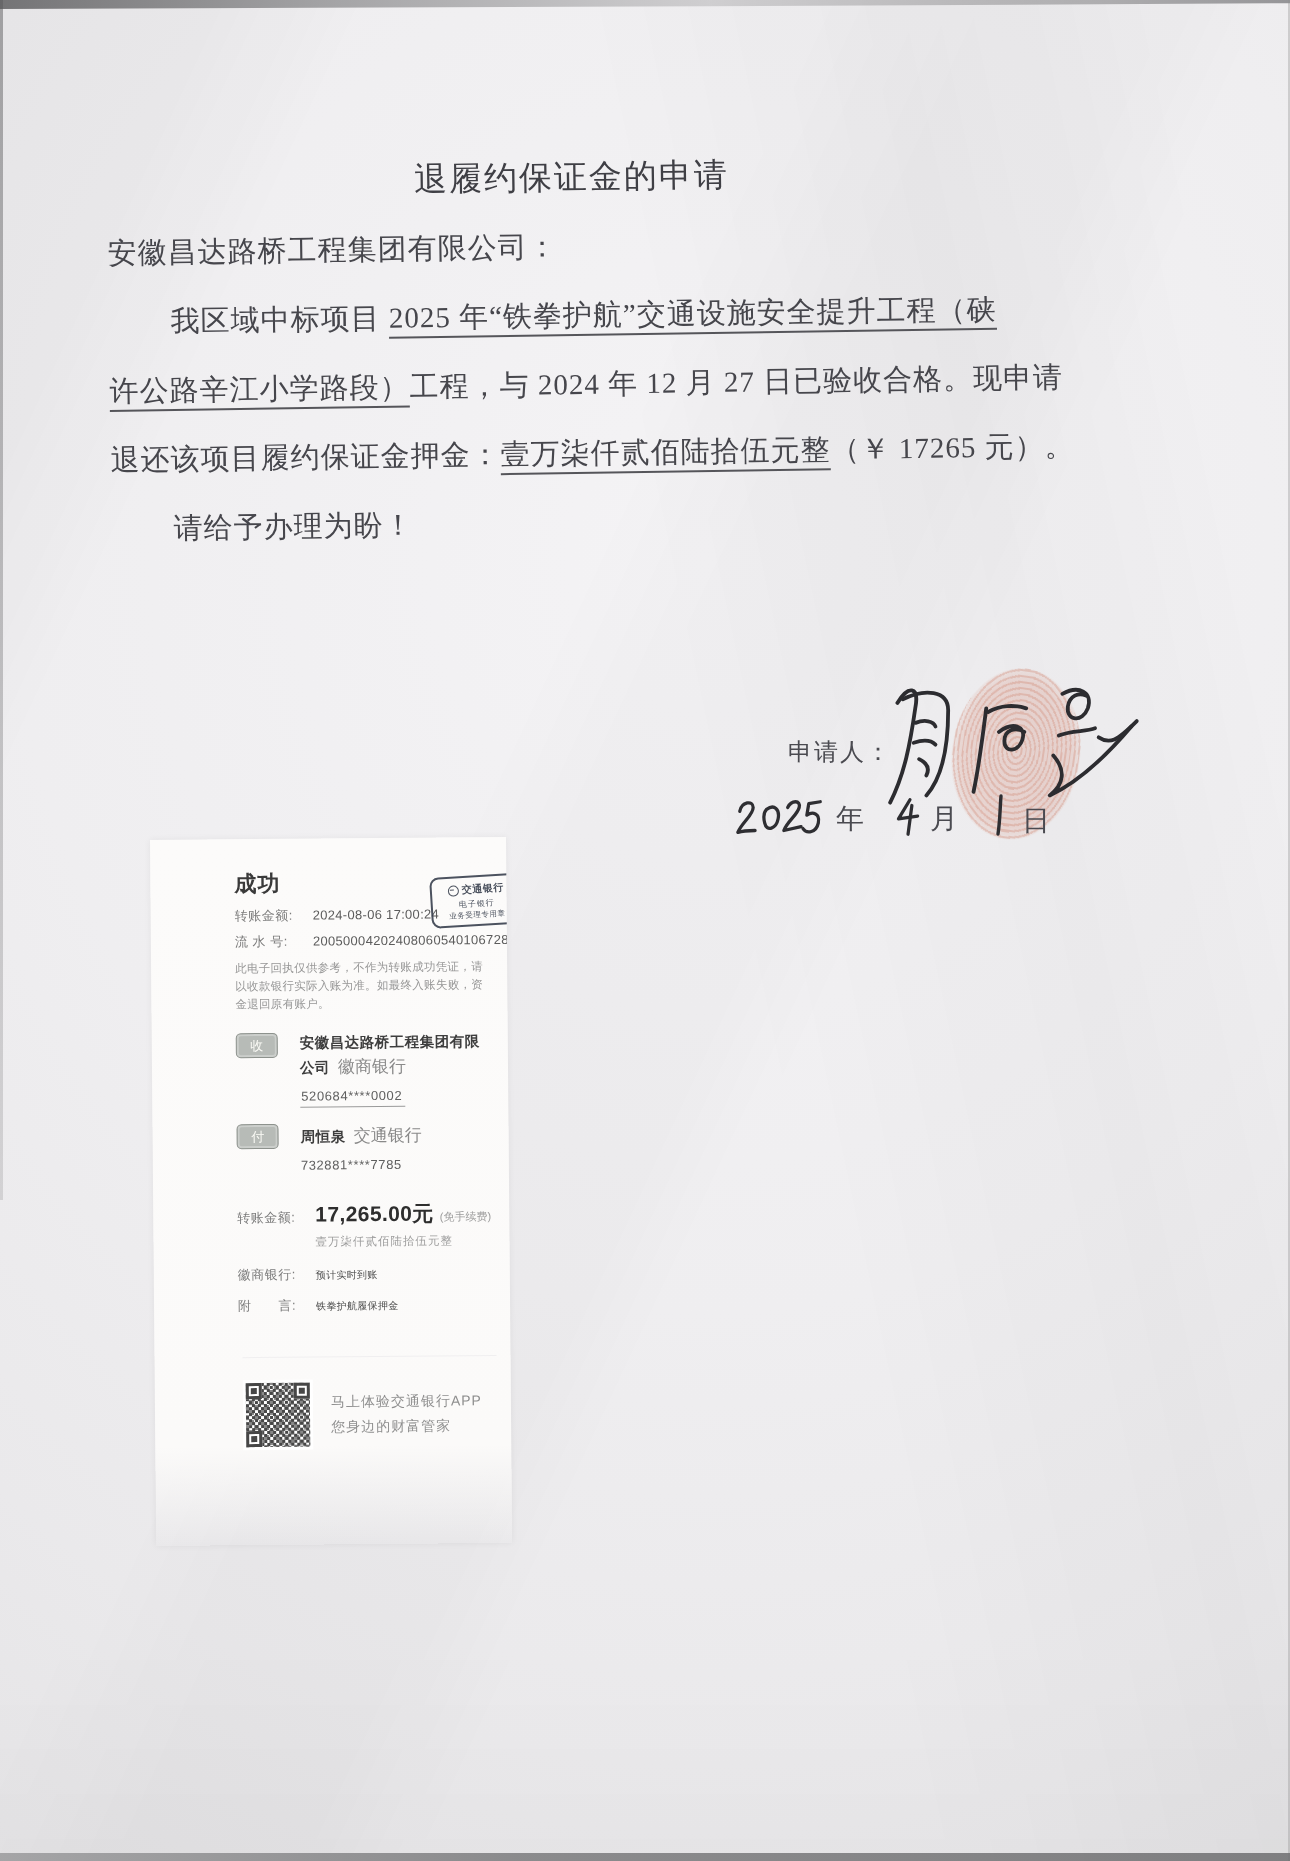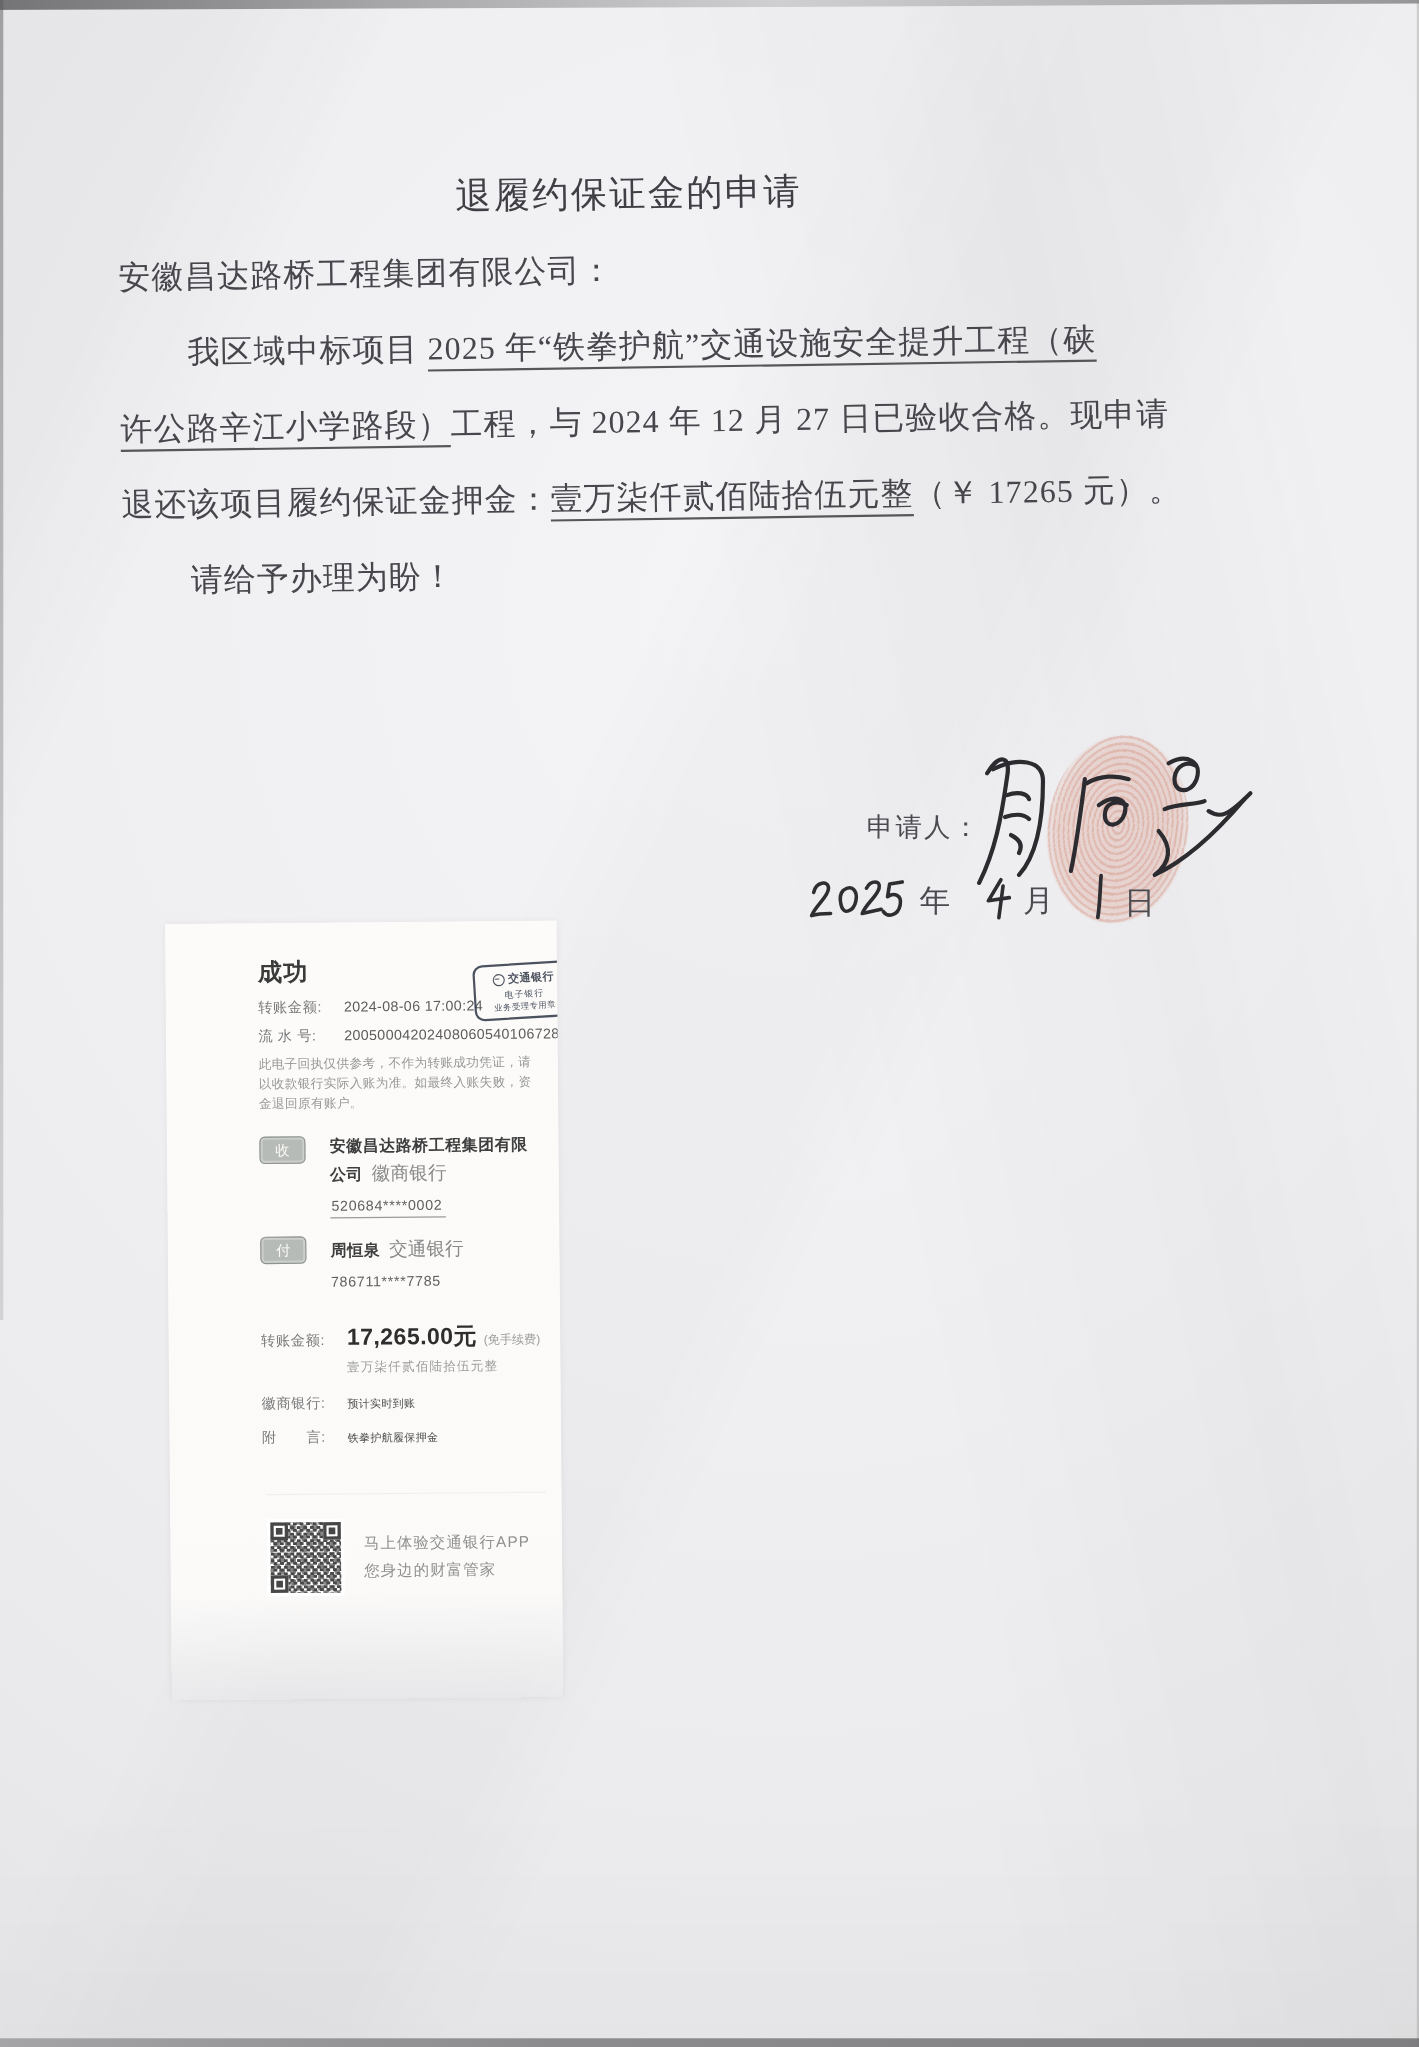--- a/index.html
+++ b/index.html
@@ -188,21 +188,21 @@
       <span class="pinfo">
         <span class="pname">安徽昌达路桥工程集团有限公司</span><span class="pbank">徽商银行</span><br>
         <span class="pacct lined">520684****0002</span>
       </span>
     </div>
 
     <div class="party" style="margin-top:16px;">
       <span class="pbadge">付</span>
       <span class="pinfo">
         <span class="pname">周恒泉</span><span class="pbank">交通银行</span><br>
-        <span class="pacct">786711****7785</span>
+        <span class="pacct">732881****7785</span>
       </span>
     </div>
 
     <div class="rrow amt-row">
       <span class="rlabel">转账金额:</span>
       <span>
         <span class="amt-val">17,265.00元</span><span class="amt-note">(免手续费)</span>
         <div class="amt-caps">壹万柒仟贰佰陆拾伍元整</div>
       </span>
     </div>

